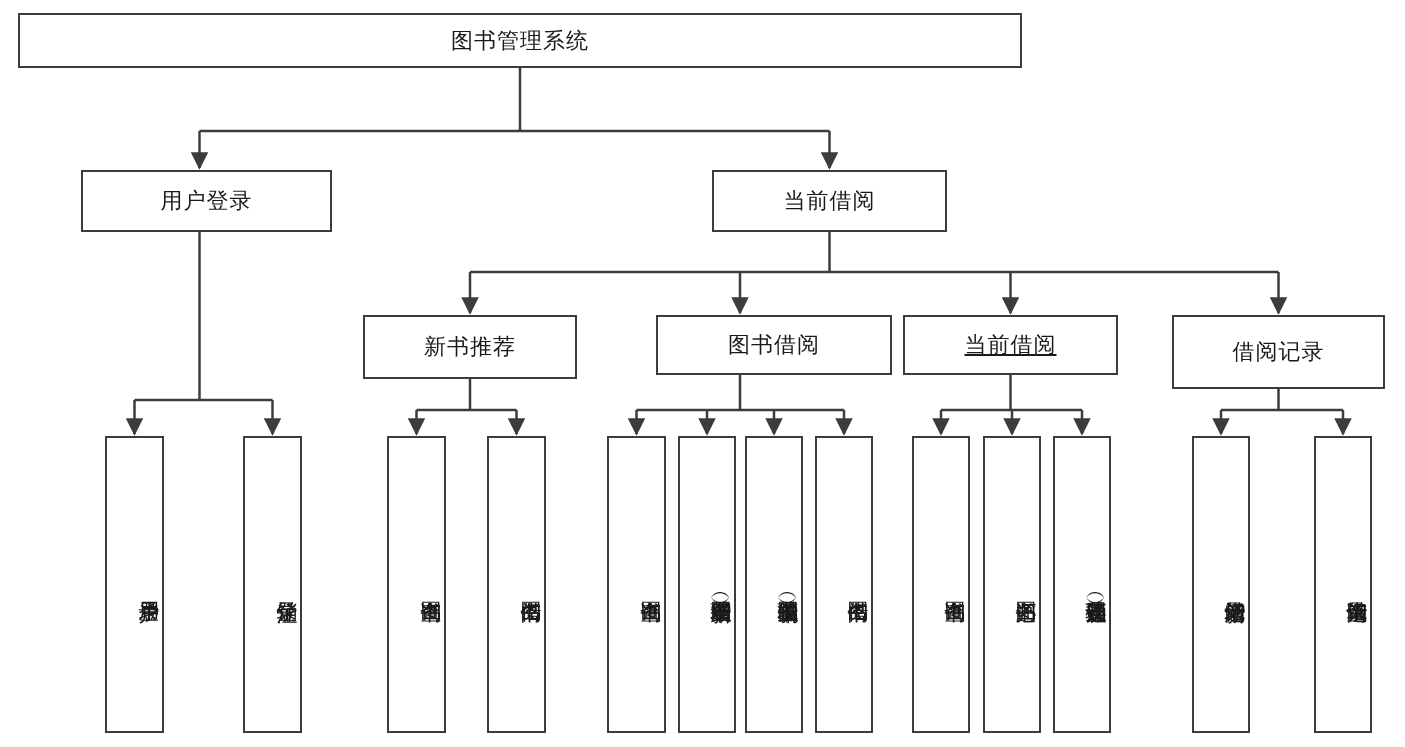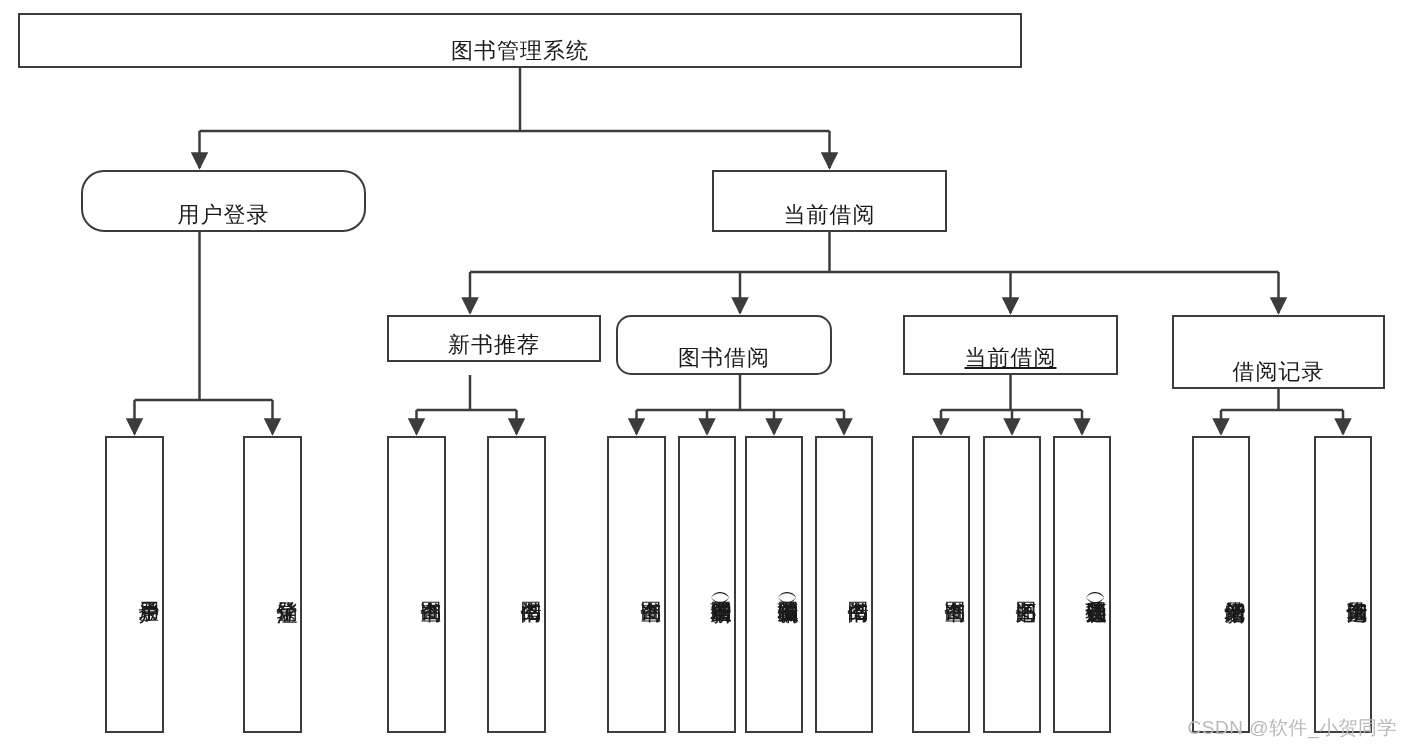--- a/index.html
+++ b/index.html
@@ -16,21 +16,21 @@
     height: 747px;
     background: #ffffff;
     overflow: hidden;
   }
   .node {
     position: absolute;
     box-sizing: border-box;
     background: #ffffff;
     border: 2px solid #3c3c3c;
     display: flex;
-    align-items: flex-end;
+    align-items: center;
     justify-content: center;
     color: #1a1a1a;
   }
   .node.horiz {
     font-size: 22px;
     letter-spacing: 1px;
   }
   .node.vert {
     writing-mode: vertical-rl;
     text-orientation: upright;
@@ -111,30 +111,30 @@
         <path d="M 1221 410 L 1343 410"></path>
         <path d="M 1221 410 L 1221 434" marker-end="url(#arrow)"></path>
         <path d="M 1343 410 L 1343 434" marker-end="url(#arrow)"></path>
       </g>
   </svg>
 
   <div id="node-layer">
       <div class="node horiz" style="left: 18px; top: 13px; width: 1004px; height: 55px;">
         <span class="hlabel">图书管理系统</span>
       </div>
-      <div class="node horiz" style="left: 81px; top: 170px; width: 285px; height: 62px; border-radius: 23px;">
+      <div class="node horiz" style="left: 81px; top: 170px; width: 251px; height: 62px;">
         <span class="hlabel">用户登录</span>
       </div>
       <div class="node horiz" style="left: 712px; top: 170px; width: 235px; height: 62px;">
         <span class="hlabel">当前借阅</span>
       </div>
-      <div class="node horiz" style="left: 363px; top: 315px; width: 214px; height: 47px; margin-left: 24px;">
+      <div class="node horiz" style="left: 363px; top: 315px; width: 214px; height: 64px;">
         <span class="hlabel">新书推荐</span>
       </div>
-      <div class="node horiz" style="left: 616px; top: 315px; width: 216px; height: 60px; border-radius: 15px;">
+      <div class="node horiz" style="left: 656px; top: 315px; width: 236px; height: 60px;">
         <span class="hlabel">图书借阅</span>
       </div>
       <div class="node horiz" style="left: 903px; top: 315px; width: 215px; height: 60px; text-decoration: underline;">
         <span class="hlabel">当前借阅</span>
       </div>
       <div class="node horiz" style="left: 1172px; top: 315px; width: 213px; height: 74px;">
         <span class="hlabel">借阅记录</span>
       </div>
       <div class="node vert" style="left: 105px; top: 436px; width: 59px; height: 297px;">
         <span class="vlabel">用户登录</span>
@@ -170,14 +170,13 @@
         <span class="vlabel">确认归还（管理员）</span>
       </div>
       <div class="node vert" style="left: 1192px; top: 436px; width: 58px; height: 297px;">
         <span class="vlabel">新增借阅记录</span>
       </div>
       <div class="node vert" style="left: 1314px; top: 436px; width: 58px; height: 297px;">
         <span class="vlabel">查询借阅记录</span>
       </div>
     </div>
 
-  <div class="watermark">CSDN @软件_小贺同学</div>
 </div>
 
 </body></html>

